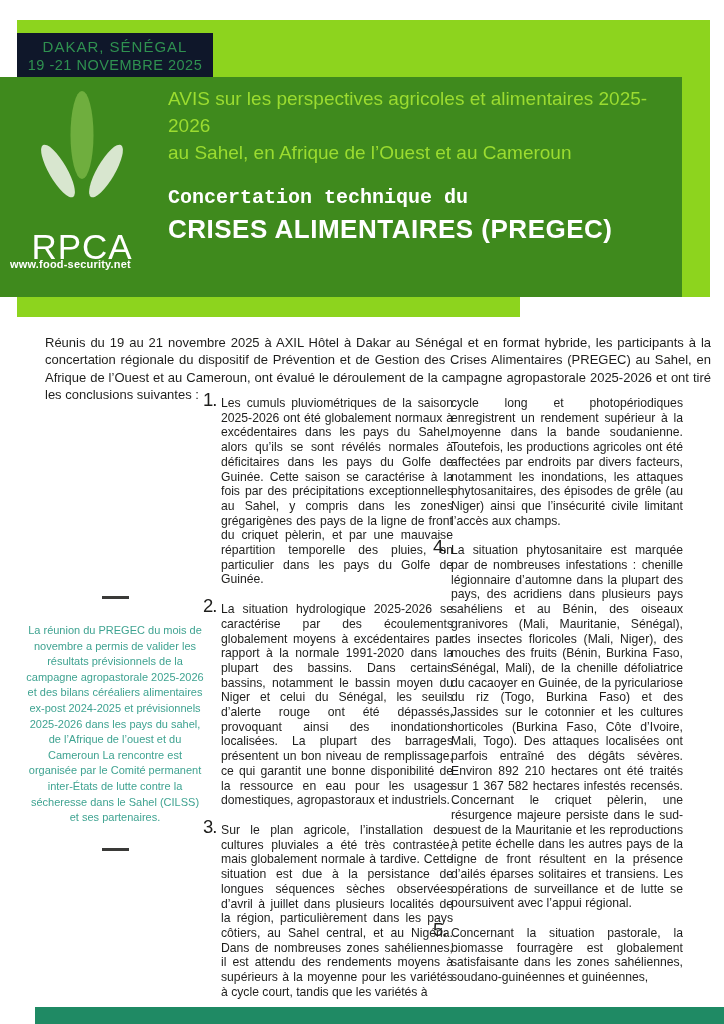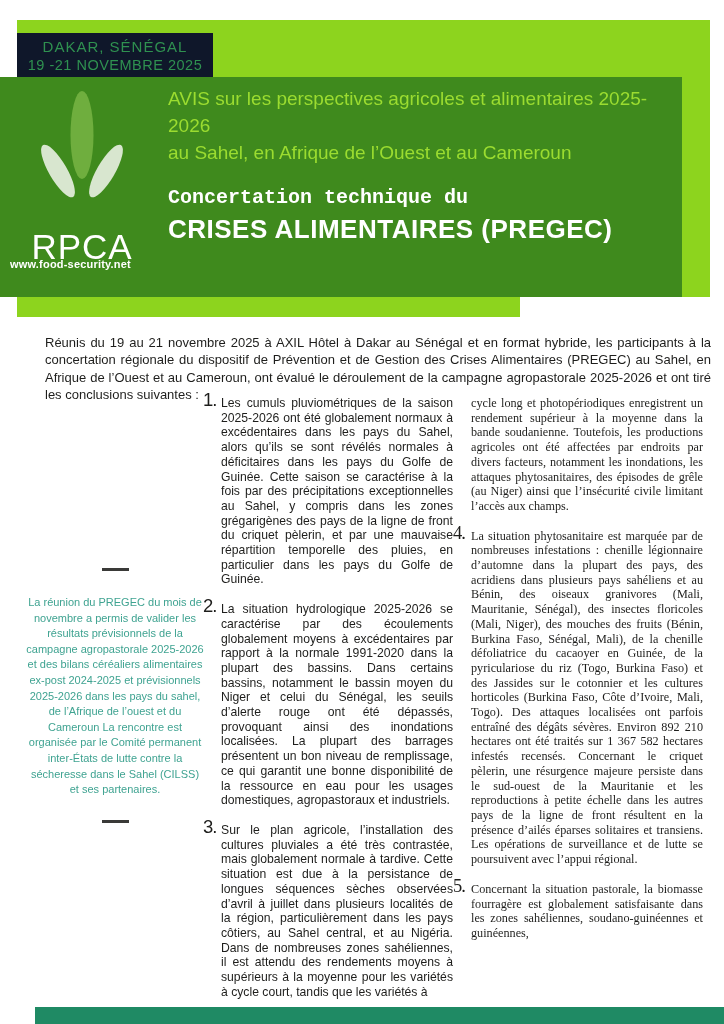--- a/index.html
+++ b/index.html
@@ -40,30 +40,30 @@
   .banner-text{position:absolute;left:168px;top:8px;width:505px;}
   .avis{color:var(--light-lime);font-size:19px;line-height:27px;font-weight:400;}
   .subtitle{color:#ffffff;font-size:20px;font-weight:bold;margin-top:19px;line-height:26px;font-family:Liberation Mono, monospace;}
   .big-title{color:#ffffff;font-size:26px;font-weight:bold;line-height:36.5px;letter-spacing:.5px;}
 
   
   .intro{position:absolute;left:45px;top:334px;width:666px;font-size:13px;line-height:17.4px;
     text-align:justify;color:var(--body-ink);}
 
   
-  .quote-block{position:absolute;left:26px;top:568px;width:178px;text-align:center;}
+  .quote-block{position:absolute;left:26px;top:596px;width:178px;text-align:center;}
   .rule{width:27px;height:3px;background:#3a3a38;margin:0 auto;}
   .rule.top{margin-bottom:24px;}
   .rule.bottom{margin-top:22px;}
   .quote{color:var(--quote-teal);font-size:11px;line-height:15.6px;font-weight:400;}
 
   
   .col{position:absolute;top:396px;width:247px;}
   .col1{left:206px;}
-  .col2{left:456px;font-family:Liberation Serif, serif;}
+  .col2{left:436px;}
   .item{position:relative;padding-left:15px;text-align:justify;font-size:12.2px;line-height:14.7px;
     margin-bottom:15px;color:var(--body-ink);}
   .item .num{position:absolute;left:-3px;top:-3px;font-size:18.5px;letter-spacing:-1px;color:var(--body-ink);}
 
   .teal-bar{position:absolute;left:35px;top:1007px;width:689px;height:17px;background:var(--teal-bar);}
 </style>
 </head>
 <body>
 
 <div class="page">

